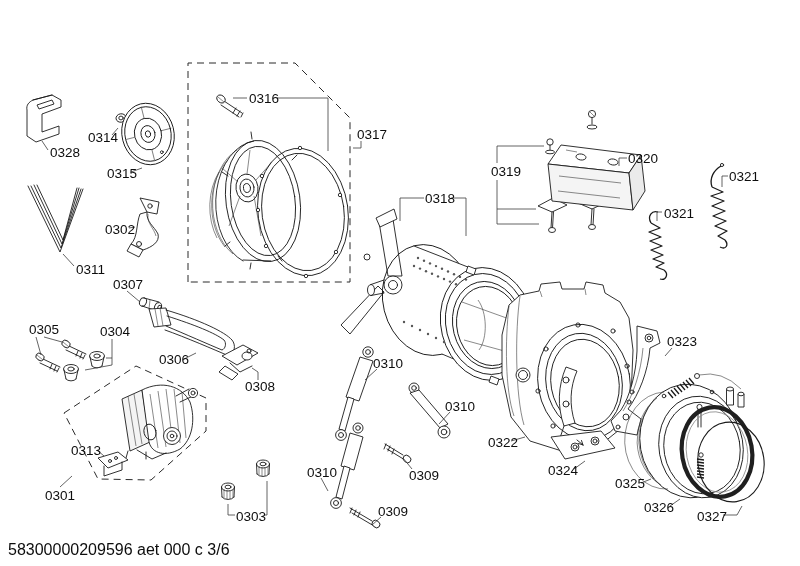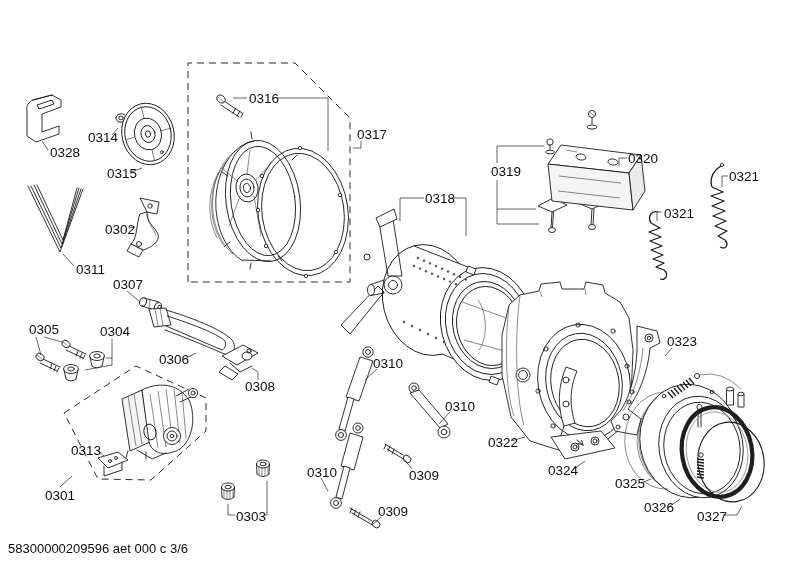--- a/index.html
+++ b/index.html
@@ -9,21 +9,21 @@
   svg .thin{fill:none;stroke:#3a3a3a;stroke-width:0.6;}
   svg .fw{fill:#ffffff;stroke:#1b1b1b;stroke-width:0.9;stroke-linejoin:round;}
   svg .fg{fill:#f4f4f4;stroke:#1b1b1b;stroke-width:0.9;stroke-linejoin:round;}
   svg .fg2{fill:#ebebeb;stroke:#1b1b1b;stroke-width:0.9;stroke-linejoin:round;}
   svg .dash{fill:none;stroke:#2b2b2b;stroke-width:1;stroke-dasharray:7 5;}
   svg .ldr{fill:none;stroke:#3c3c3c;stroke-width:0.8;}
   svg .coil{fill:none;stroke:#1b1b1b;stroke-width:1.3;stroke-linejoin:round;}
   svg .thick{fill:none;stroke:#1f1f1f;stroke-width:4.2;}
   svg .dot{fill:#565656;stroke:none;}
   svg text.pl{font-family:"Liberation Sans",sans-serif;font-size:13.5px;fill:#0d0d0d;}
-  .footer{position:absolute;left:8px;top:541px;font-size:13px;color:#0d0d0d;}
+  .footer{position:absolute;left:8px;top:541px;font-size:16px;color:#0d0d0d;}
 </style>
 </head>
 <body>
 
 <div class="page">
 <svg width="800" height="566" viewBox="0 0 800 566">
 
   <g>
     <path class="dash" d="M188,282 L188,63 L295,63 L350,118 L350,282 Z"></path>
   </g>

